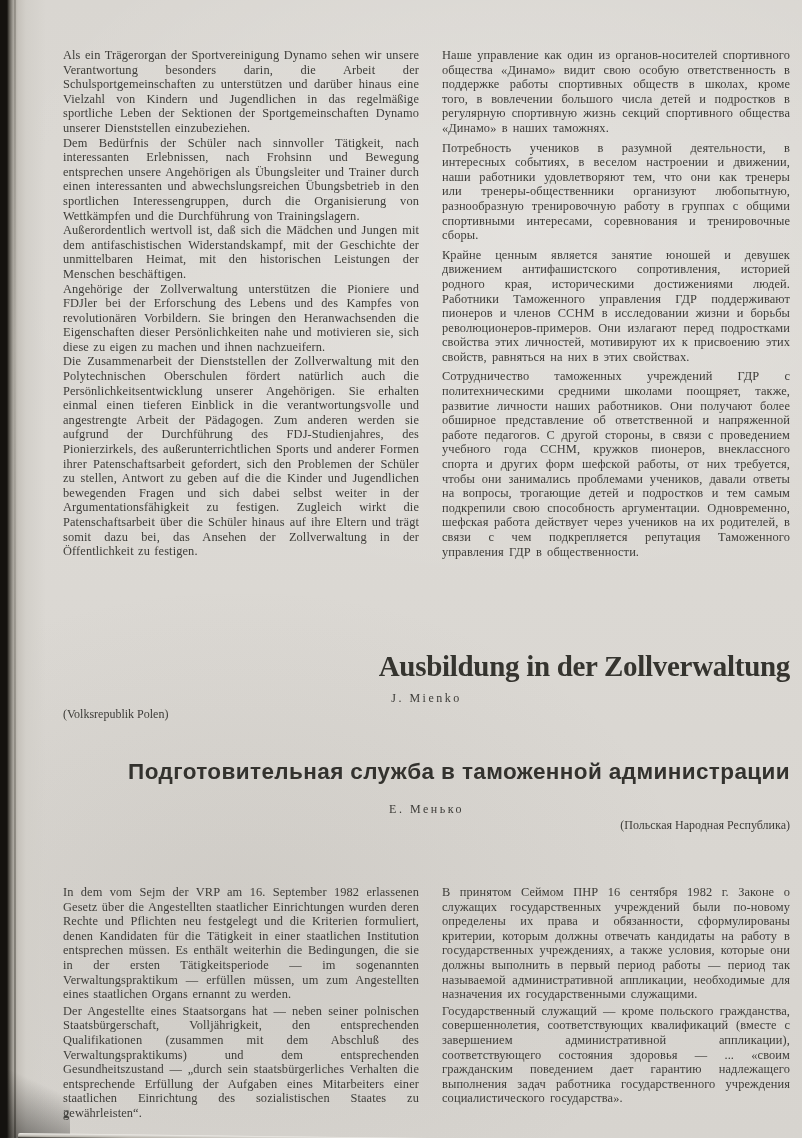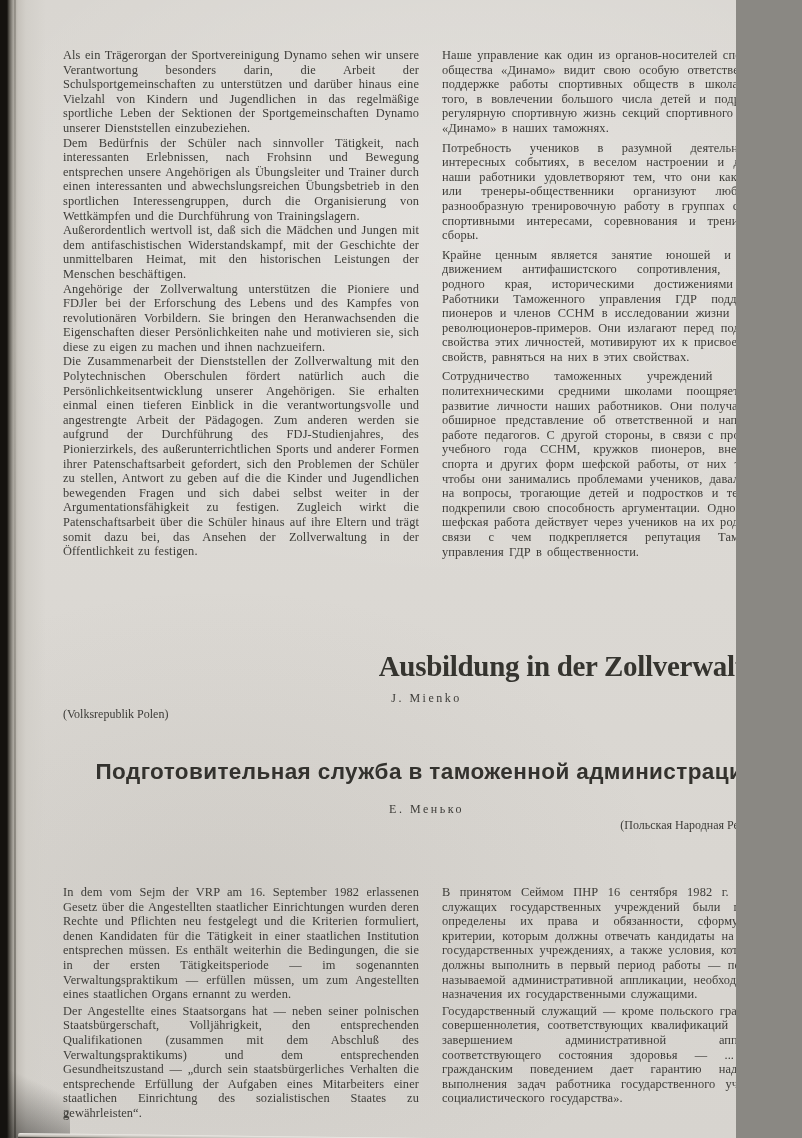--- a/index.html
+++ b/index.html
@@ -1,18 +1,18 @@
 <!DOCTYPE html>
 <html lang="de"><head>
 <meta charset="utf-8">
 <style>
   html,body{margin:0;padding:0;background:#8a8883;}
   .page{
     position:relative;
-    width:736px;height:1138px;
+    width:802px;height:1138px;
     overflow:hidden;
     background:
       radial-gradient(ellipse 900px 600px at 65% 20%, rgba(255,255,255,0.25), rgba(255,255,255,0) 60%),
       radial-gradient(ellipse 700px 500px at 30% 80%, rgba(120,115,105,0.10), rgba(120,115,105,0) 65%),
       linear-gradient(180deg,#d9d6d1 0%,#dcd9d4 40%,#d7d4cf 100%);
     color:#3d3c38;
     font-family:"Liberation Serif","DejaVu Serif",serif;
   }
   
   .binding{
@@ -66,21 +66,21 @@
     font-size:29px;line-height:34px;
     font-weight:bold;letter-spacing:-.3px;
     color:#35342f;
     font-family:"Liberation Serif","DejaVu Serif",serif;
     text-align:right;
   }
   .byline{margin-top:8px;font-size:12px;line-height:15.5px;}
   .byline .name{letter-spacing:2.5px;text-align:center;}
   .title-ru{
     margin:36px 0 0 0;
-    text-align:center;
+    text-align:right;
     font-size:22.5px;line-height:28px;
     font-weight:bold;letter-spacing:.4px;
     color:#33322e;
     font-family:"Liberation Sans","DejaVu Sans",sans-serif;
   }
   .byline-ru{
     margin-top:15px;
     text-align:right;
     font-size:12px;line-height:16px;
   }

